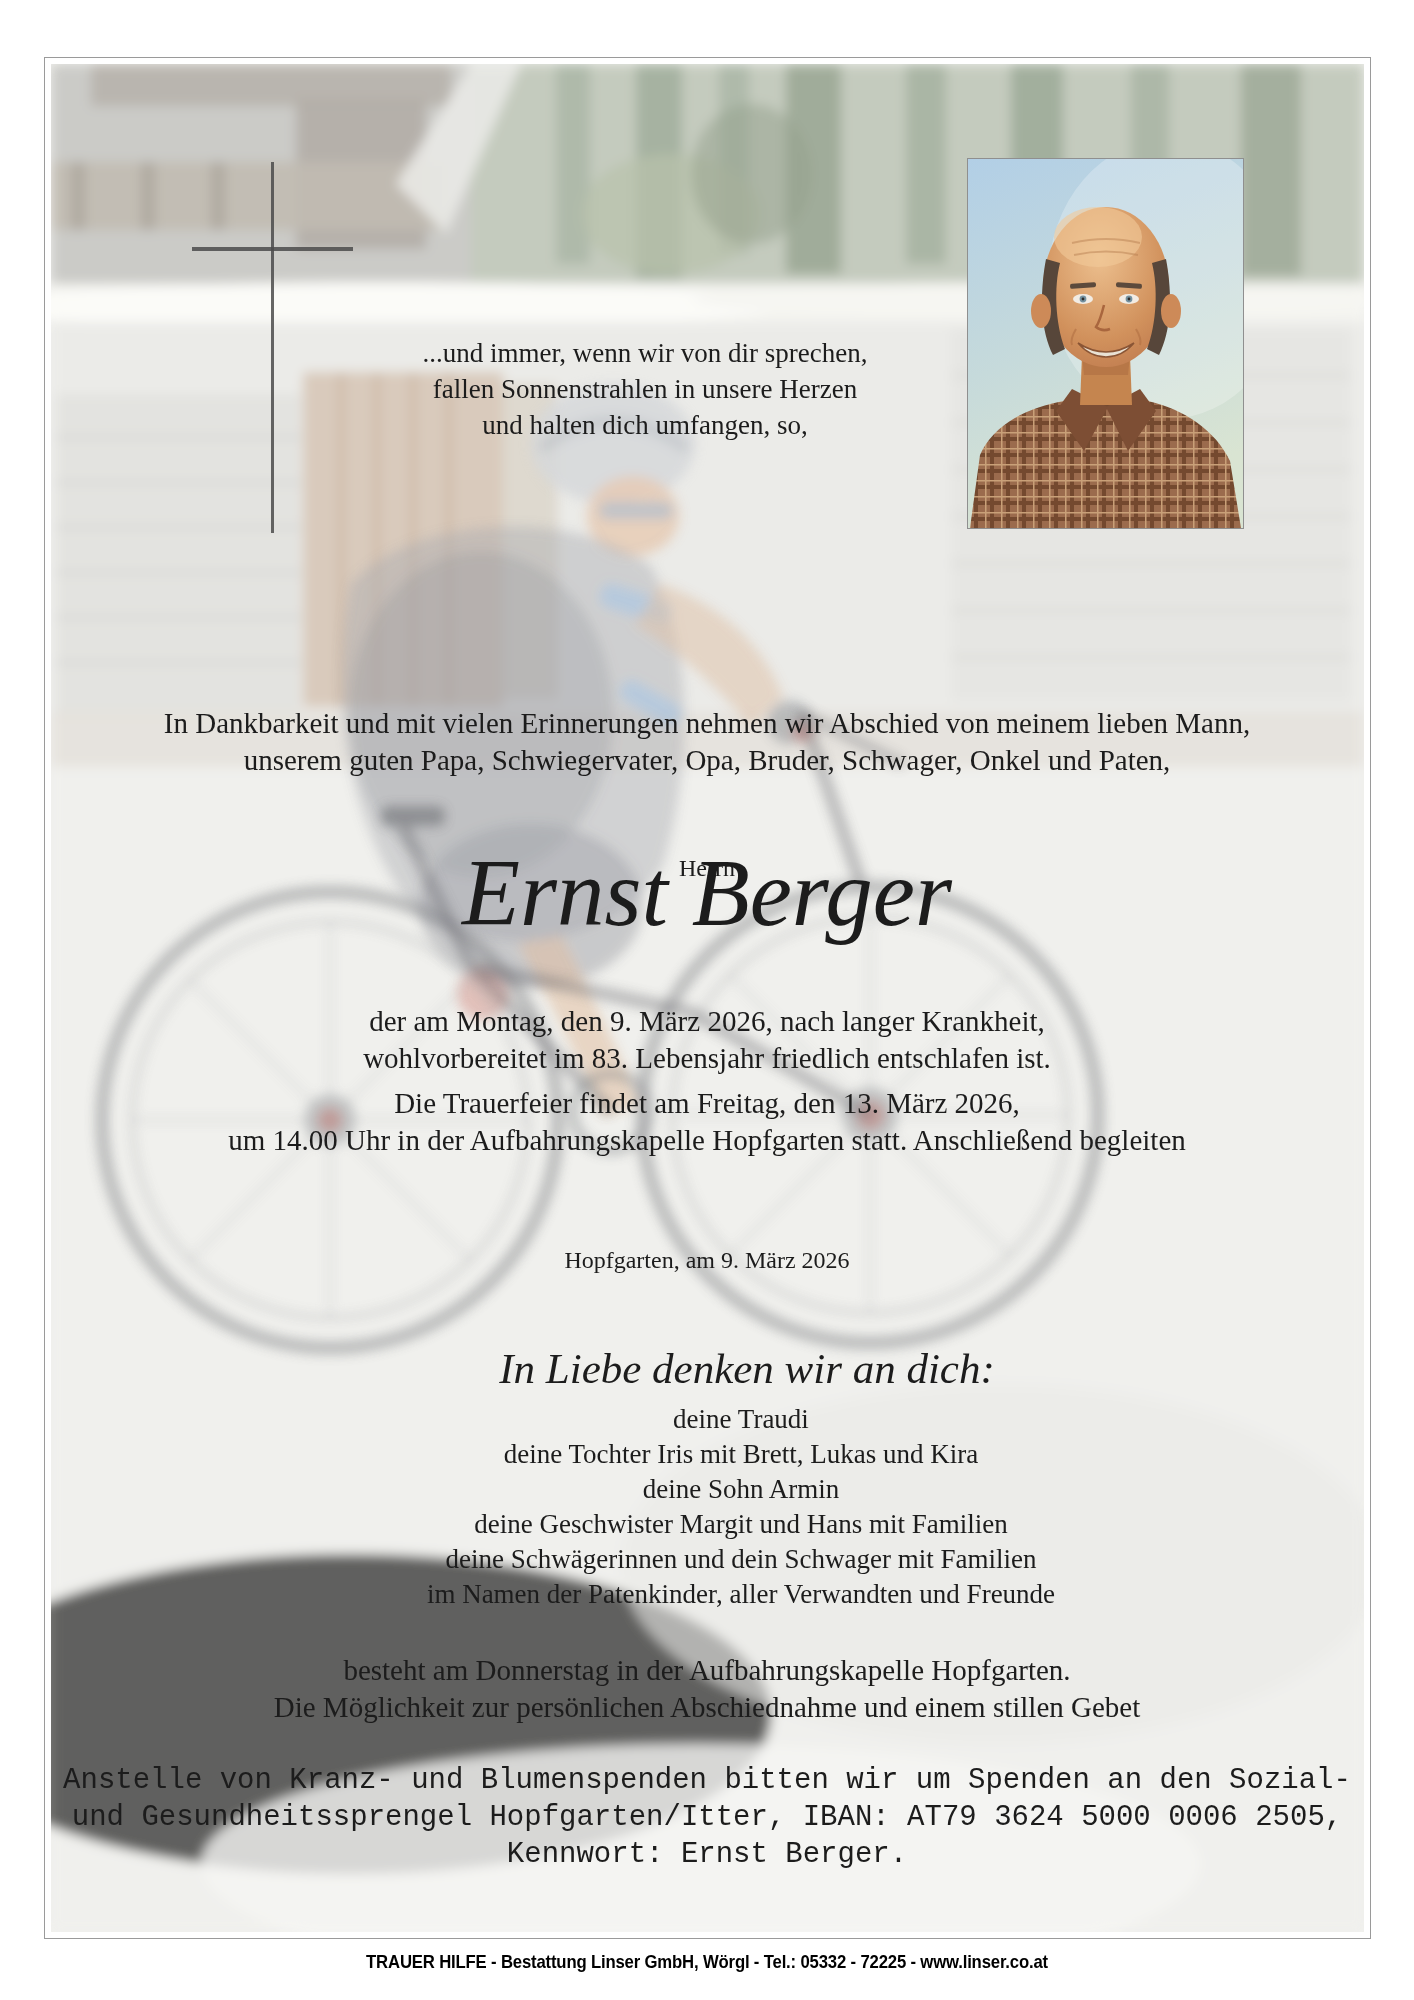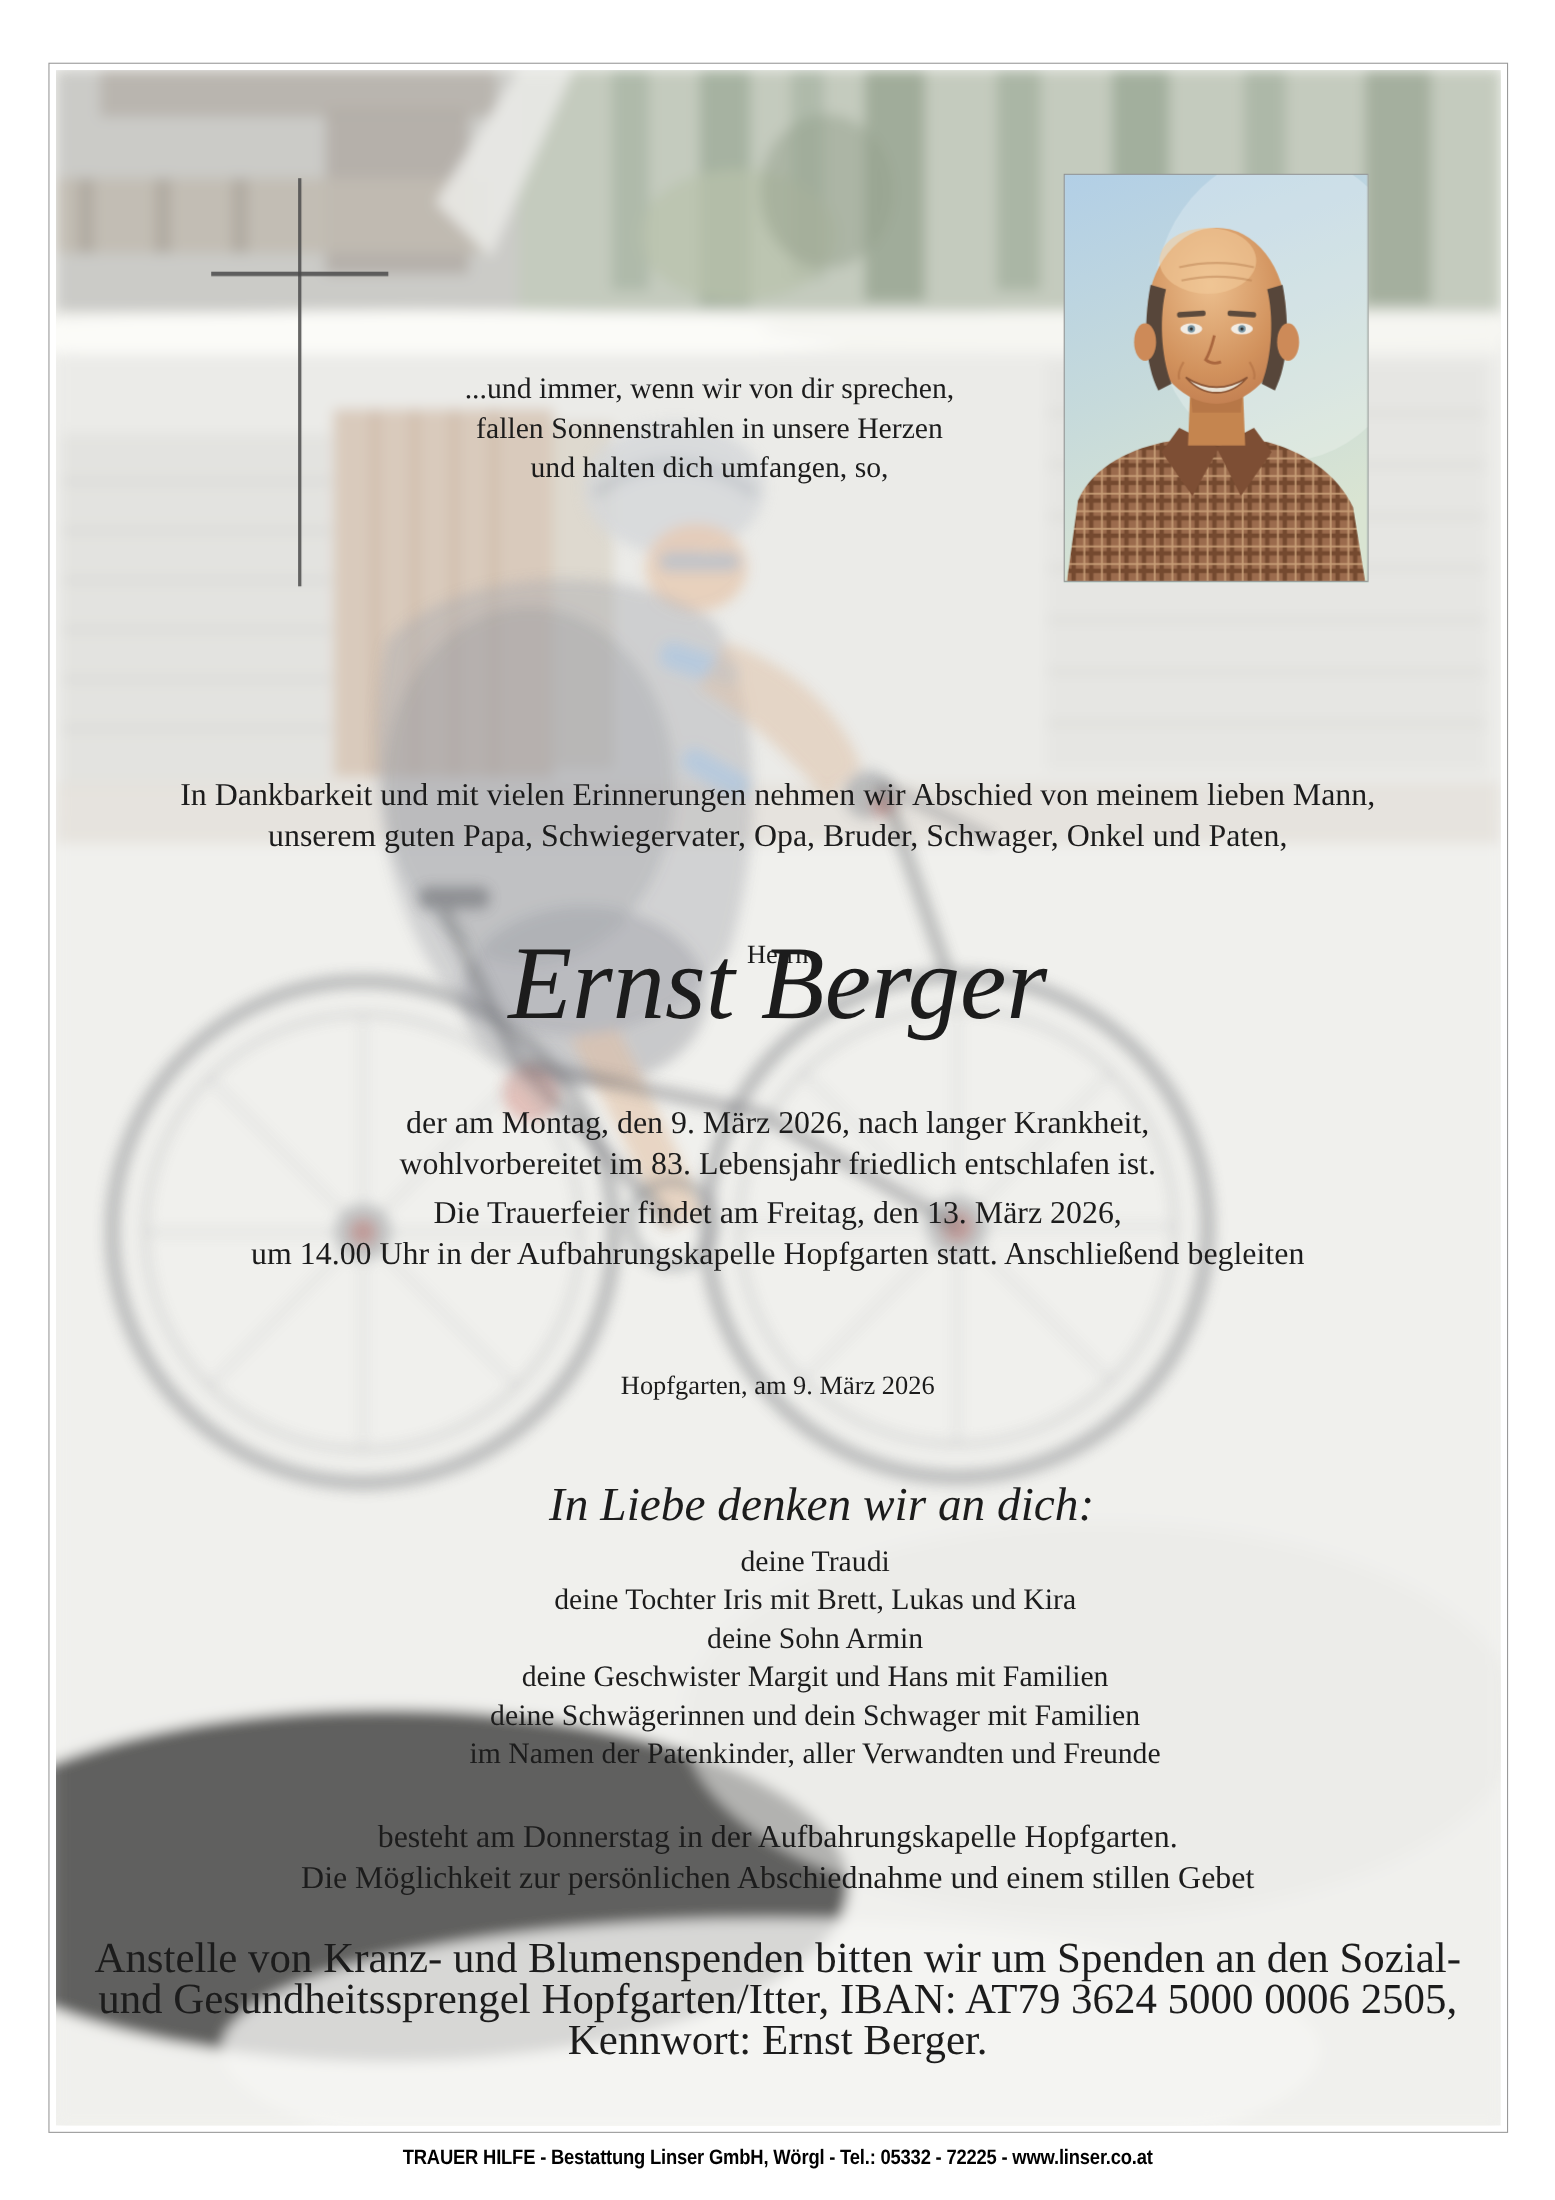--- a/index.html
+++ b/index.html
@@ -28,21 +28,21 @@
   .poem{top:315px;left:0;width:1290px;font-size:27px;line-height:36px;margin-top:20px;}
   .intro{top:705px;font-size:29px;line-height:37px;}
   .salutation{top:852px;font-size:24px;line-height:32px;}
   .name{top:836px;font-size:95px;line-height:114px;font-style:italic;}
   .death-notice{top:1003px;font-size:29px;line-height:37px;}
   .funeral{top:1085px;font-size:29px;line-height:37px;}
   .dateline{top:1243px;font-size:24px;line-height:34px;text-align:center;}
   .mourning-heading{top:1344px;font-size:43px;line-height:50px;font-style:italic;padding-left:40px;}
   .mourners{top:1402px;font-size:27px;line-height:35px;padding-left:34px;}
   .farewell{top:1652px;font-size:29px;line-height:37px;}
-  .donation{top:1762px;font-size:39px;line-height:37px;}
+  .donation{top:1762px;font-size:29px;line-height:37px;font-family:Liberation Mono, monospace;}
   .footer{
     top:1950px;font-family:"Liberation Sans", sans-serif;font-weight:bold;
     font-size:19px;line-height:24px;color:#000;letter-spacing:-0.2px;
     transform:scaleX(0.88);transform-origin:50% 50%;
   }
 </style>
 </head>
 <body>
 
 <div class="card">

